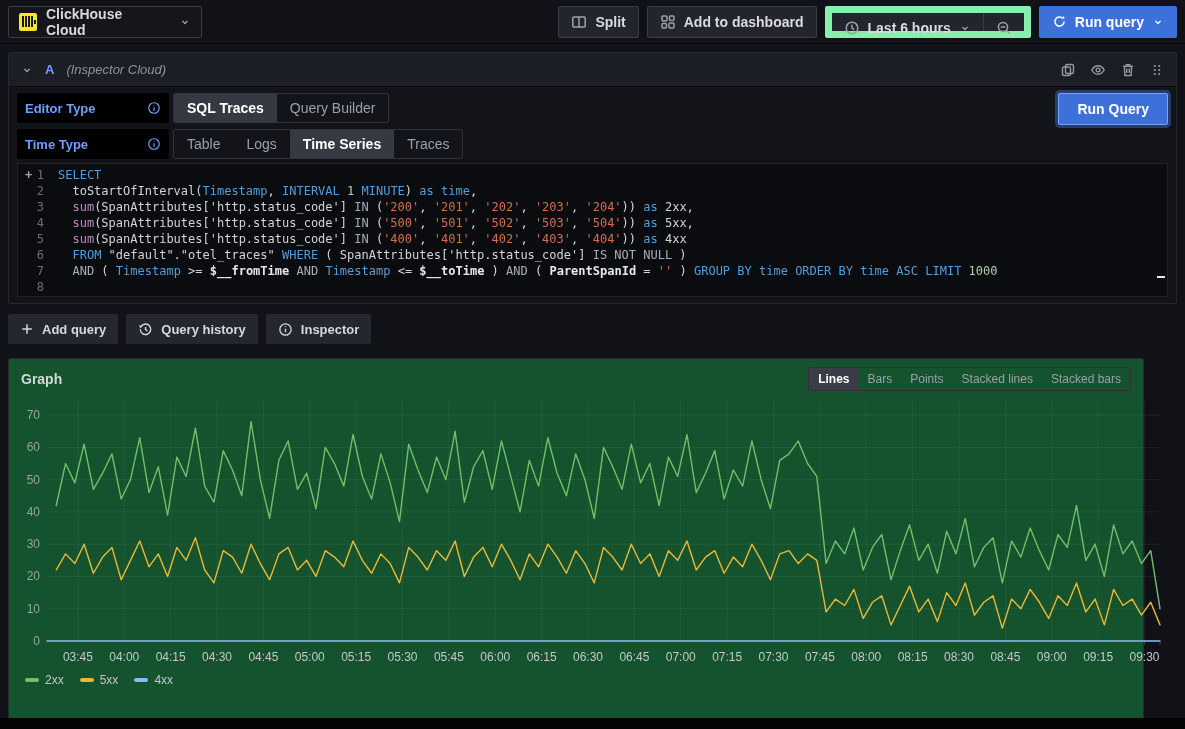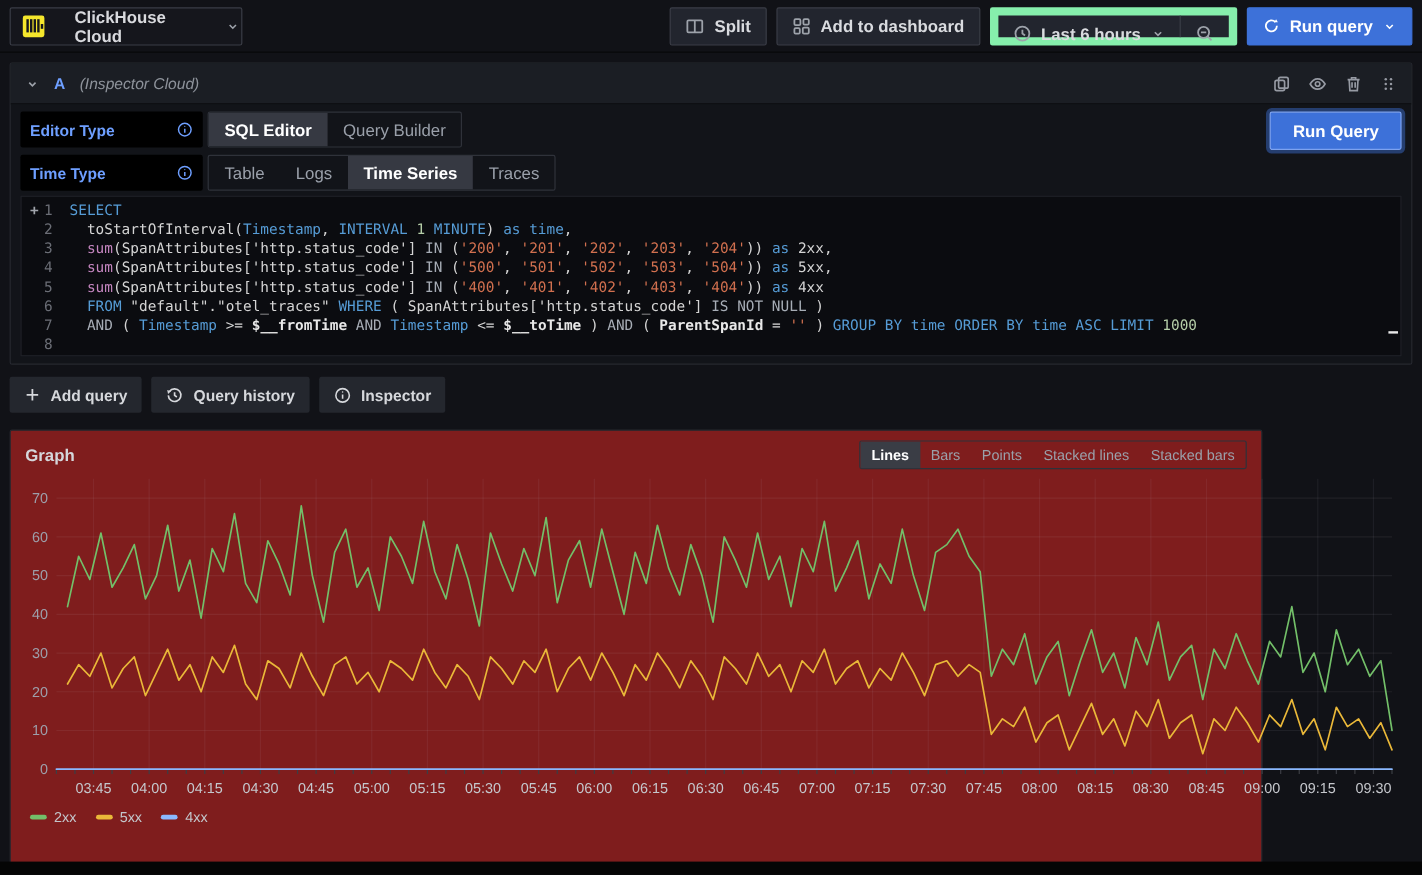--- a/index.html
+++ b/index.html
@@ -15,21 +15,21 @@
     font-size:14px; font-weight:600; cursor:pointer; white-space:nowrap; }
   .tb-btn svg { flex:none; }
   .tb-group { display:flex; align-items:stretch; border:7px solid #86efac; border-radius:2px;
     background:#22252e; height:32px; }
   .tb-group .tb-btn { border:none; background:transparent; height:30px; }
   .tb-group .divider { width:1px; background:#3a3d46; }
   .tb-btn.primary { background:#3d71d9; border-color:#3d71d9; color:#fff; }
   .icon { display:inline-flex; color:#9da2aa; }
   .tb-btn.primary .icon { color:#fff; }
 
-  .ds-picker { width:194px; height:32px; display:flex; align-items:center; gap:25px;
+  .ds-picker { width:194px; height:32px; display:flex; align-items:center; gap:9px;
     background:#15161c; border:1px solid #3a3d46; border-radius:2px; padding:0 10px;
     font-size:14px; font-weight:600; cursor:pointer; }
   .ds-picker .spacer { flex:1; }
   .ch-logo { width:18px; height:18px; border-radius:2px; background:#f5e72c; position:relative; flex:none; }
   .ch-logo i { position:absolute; top:3.5px; width:1.8px; height:11px; background:#15171d; }
   .ch-logo i:nth-child(1){left:3px;} .ch-logo i:nth-child(2){left:6px;}
   .ch-logo i:nth-child(3){left:9px;} .ch-logo i:nth-child(4){left:12px;}
   .ch-logo i:nth-child(5){left:15px; top:7.5px; height:3.5px;}
 
   
@@ -66,21 +66,21 @@
   .tk-m { color:#e8e8e8; font-weight:700; }
   .cursor-mark { position:absolute; right:2px; top:112px; width:8px; height:2px; background:#e8e8e8; }
 
   
   .actions { margin:10px 8px 0 8px; display:flex; gap:8px; }
   .act-btn { height:30px; display:inline-flex; align-items:center; gap:8px; padding:0 12px;
     background:#24272e; border:none; border-radius:2px; color:#d6d8dc; font-size:13px;
     font-weight:600; cursor:pointer;justify-content:flex-end; }
 
   
-  .gpanel { margin:14px 8px 0 8px; width:1044px; height:364px; background:#7f1d1d;
+  .gpanel { margin:14px 8px 0 8px; width:1136px; height:364px; background:#14532d;
     border:1px solid #26282f; border-radius:2px; padding:8px 12px; }
   .ghead { display:flex; align-items:center; justify-content:space-between; margin-bottom:4px; }
   .gtitle { font-size:14px; font-weight:700; color:#d5d7db; }
   .seg.small { height:24px; }
   .seg.small .opt { padding:0 9px; line-height:22px; font-size:12px; }
   .seg.small .opt.sel { background:#3a3d45; }
   .legend { display:flex; gap:16px; align-items:center; margin-top:2px; padding-left:4px; }
   .legend .li { display:flex; align-items:center; gap:6px; font-size:12px; color:#c3c5ca; cursor:pointer; }
   .legend .sw { width:14px; height:4px; border-radius:2px; display:inline-block; }
 
@@ -222,21 +222,21 @@
         <span>Editor Type</span>
         <span class="icon">
           <svg width="14" height="14" viewBox="0 0 16 16" fill="none" stroke="#6e9fff" stroke-width="1.4">
               <circle cx="8" cy="8" r="6"></circle>
               <line x1="8" y1="7.2" x2="8" y2="11"></line>
               <circle cx="8" cy="4.9" r=".6" fill="#6e9fff" stroke="none"></circle>
             </svg>
         </span>
       </div>
       <div class="seg">
-          <div class="opt sel">SQL Editor</div>
+          <div class="opt sel">SQL Traces</div>
           <div class="opt">Query Builder</div>
         </div>
       <button class="run-query-btn">Run Query</button>
     </div>
     <div class="qrow">
       <div class="inline-label">
         <span>Time Type</span>
         <span class="icon">
           <svg width="14" height="14" viewBox="0 0 16 16" fill="none" stroke="#6e9fff" stroke-width="1.4">
               <circle cx="8" cy="8" r="6"></circle>

